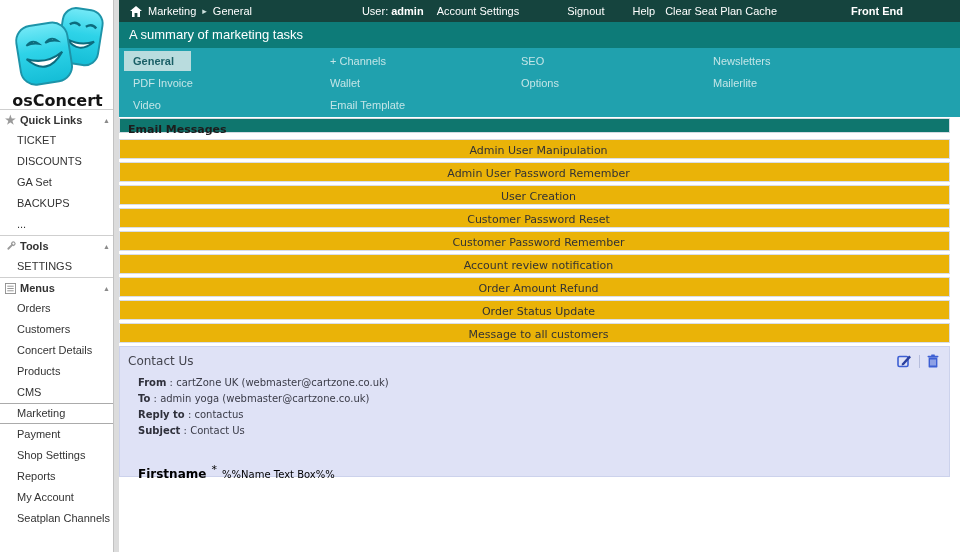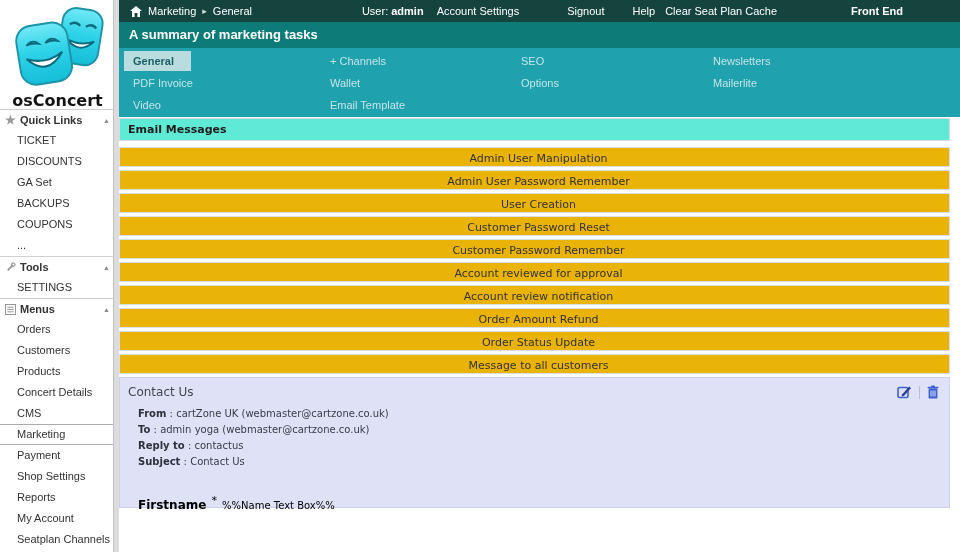--- a/index.html
+++ b/index.html
@@ -26,32 +26,32 @@
   .topbar { height:22px; background:#15443e; color:#fff; font-size:11px;
             display:flex; align-items:center; padding-left:11px; white-space:nowrap; }
   .topbar .crumb { cursor:pointer; }
   .topbar .csep { color:#cfe2df; font-size:9px; margin:0 6px; }
   .home-ic { margin-right:6px; display:inline-flex; }
   .tb-user { margin-left:auto; }
   .tb-link { cursor:pointer; }
   .m-as { margin-left:13px; } .m-so { margin-left:48px; } .m-he { margin-left:28px; }
   .m-cl { margin-left:10px; } .m-fe { margin-left:74px; font-weight:bold; margin-right:57px; }
 
-  .summary { height:26px; background:#0d7b78; color:#fff; font-weight:bold; font-size:13px;
+  .summary { height:26px; background:#0d7b78; color:#fff; font-weight:normal; font-size:13px;
              line-height:26px; padding-left:10px; }
 
   .tabs { height:69px; background:#20a1ae; font-size:11px; padding-top:2px; }
   .trow { height:22px; display:grid; grid-template-columns:197px 191px 192px 1fr; align-items:center; }
   .tab { color:#c3e5e7; margin-left:14px; cursor:pointer; }
   .tab.active { display:inline-block; margin-left:5px; padding:0 17px 0 9px; background:#b9dcde;
                 color:#1a5f66; font-weight:bold; line-height:20px; height:20px; }
 
   
   .content { padding:1px 10px 0 0; font-family:"DejaVu Sans", sans-serif; }
-  .content-header { height:23px; background:#5eead4; border:1px solid #d4dbe2; font-weight:bold;
+  .content-header { height:15px; background:#0f766e; border:1px solid #d4dbe2; font-weight:bold;
                     font-size:11px; color:#1d1d1d; line-height:21px; padding-left:8px; margin-bottom:6px; }
   .rowi { height:20px; border:1px solid #d9dee8; background:#eab308; font-size:11px; color:#333;
           line-height:22px; padding-left:8px; margin-bottom:3px; cursor:pointer;text-align:center; }
 
   .panel { background:#dfe2f6; border:1px solid #ccd2ec; border-radius:0; height:131px;
            padding:7px 10px 0 8px; }
   .panel-head { display:flex; align-items:center; }
   .panel-title { font-size:12px; color:#44454f; flex:1; }
   .panel-icons { display:flex; align-items:center; gap:7px; }
   .picon { cursor:pointer; display:inline-flex; }
@@ -97,21 +97,20 @@
 
     <div class="sec-head">
       <span class="ic star-glyph">★</span>
       <span>Quick Links</span>
       <span class="arr">▲</span>
     </div>
     <div class="s-item">TICKET</div>
     <div class="s-item">DISCOUNTS</div>
     <div class="s-item">GA Set</div>
     <div class="s-item">BACKUPS</div>
-    <div class="s-item">COUPONS</div>
     <div class="s-item">...</div>
 
     <div class="sec-head">
       <span class="ic">
         <svg width="12" height="12" viewBox="0 0 14 14">
             <g transform="rotate(45 7 7)" fill="#9a9a9a">
           <circle cx="7" cy="3.2" r="2.7"></circle>
               <circle cx="7" cy="3" r="1.2" fill="#fff"></circle>
           <rect x="5.9" y="4.5" width="2.2" height="8" rx="1"></rect>
             </g>
@@ -129,22 +128,22 @@
           <line x1="2.5" y1="3.5" x2="9.5" y2="3.5" stroke="#8f8f8f"></line>
             <line x1="2.5" y1="6" x2="9.5" y2="6" stroke="#8f8f8f"></line>
           <line x1="2.5" y1="8.5" x2="9.5" y2="8.5" stroke="#8f8f8f"></line>
           </svg>
       </span>
       <span>Menus</span>
       <span class="arr">▲</span>
     </div>
     <div class="s-item">Orders</div>
     <div class="s-item">Customers</div>
+    <div class="s-item">Concert Details</div>
     <div class="s-item">Products</div>
-    <div class="s-item">Concert Details</div>
     <div class="s-item">CMS</div>
     <div class="s-item selected">Marketing</div>
     <div class="s-item">Payment</div>
     <div class="s-item">Shop Settings</div>
     <div class="s-item">Reports</div>
     <div class="s-item">My Account</div>
     <div class="s-item">Seatplan Channels</div>
   </aside>
   <div class="side-divider"></div>
 
@@ -196,21 +195,20 @@
     </nav>
 
     <section class="content">
       <div class="content-header">Email Messages</div>
 
       <div class="rowi">Admin User Manipulation</div>
       <div class="rowi">Admin User Password Remember</div>
       <div class="rowi">User Creation</div>
       <div class="rowi">Customer Password Reset</div>
       <div class="rowi">Customer Password Remember</div>
-      <div class="rowi">Account reviewed for approval</div>
       <div class="rowi">Account review notification</div>
       <div class="rowi">Order Amount Refund</div>
       <div class="rowi">Order Status Update</div>
       <div class="rowi">Message to all customers</div>
 
       <div class="panel">
         <div class="panel-head">
           <span class="panel-title">Contact Us</span>
           <span class="panel-icons">
             <span class="picon">

